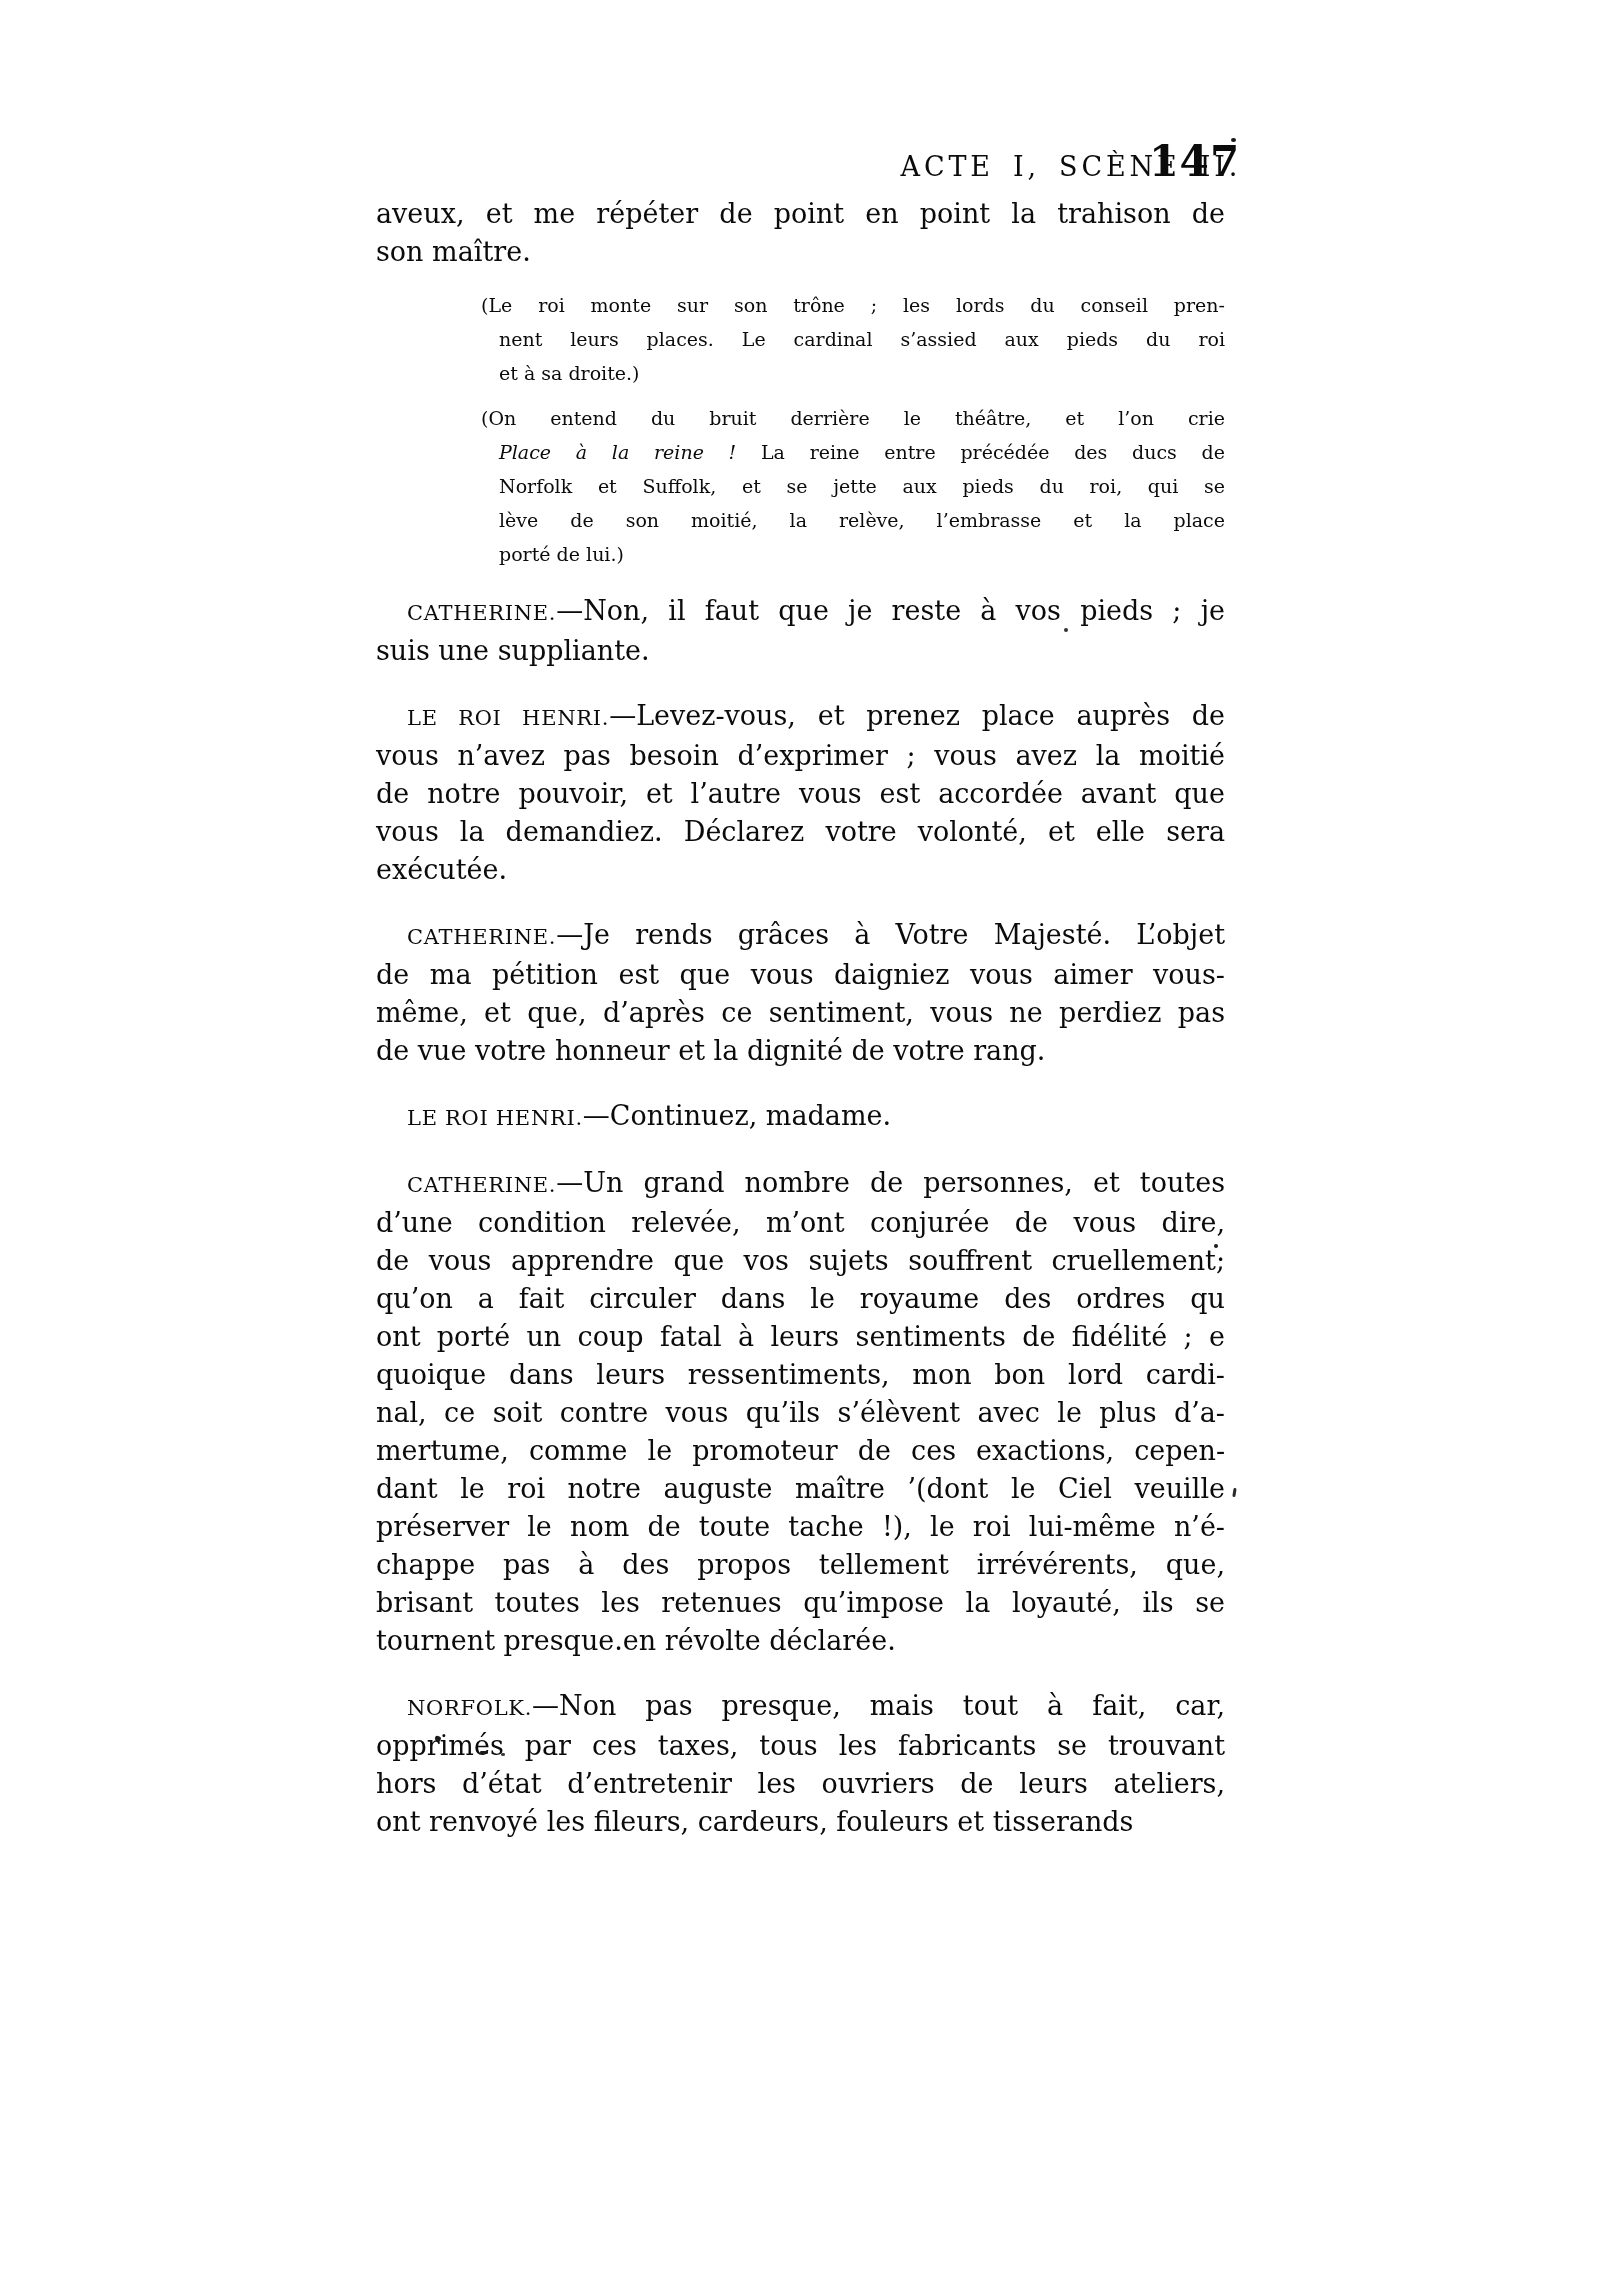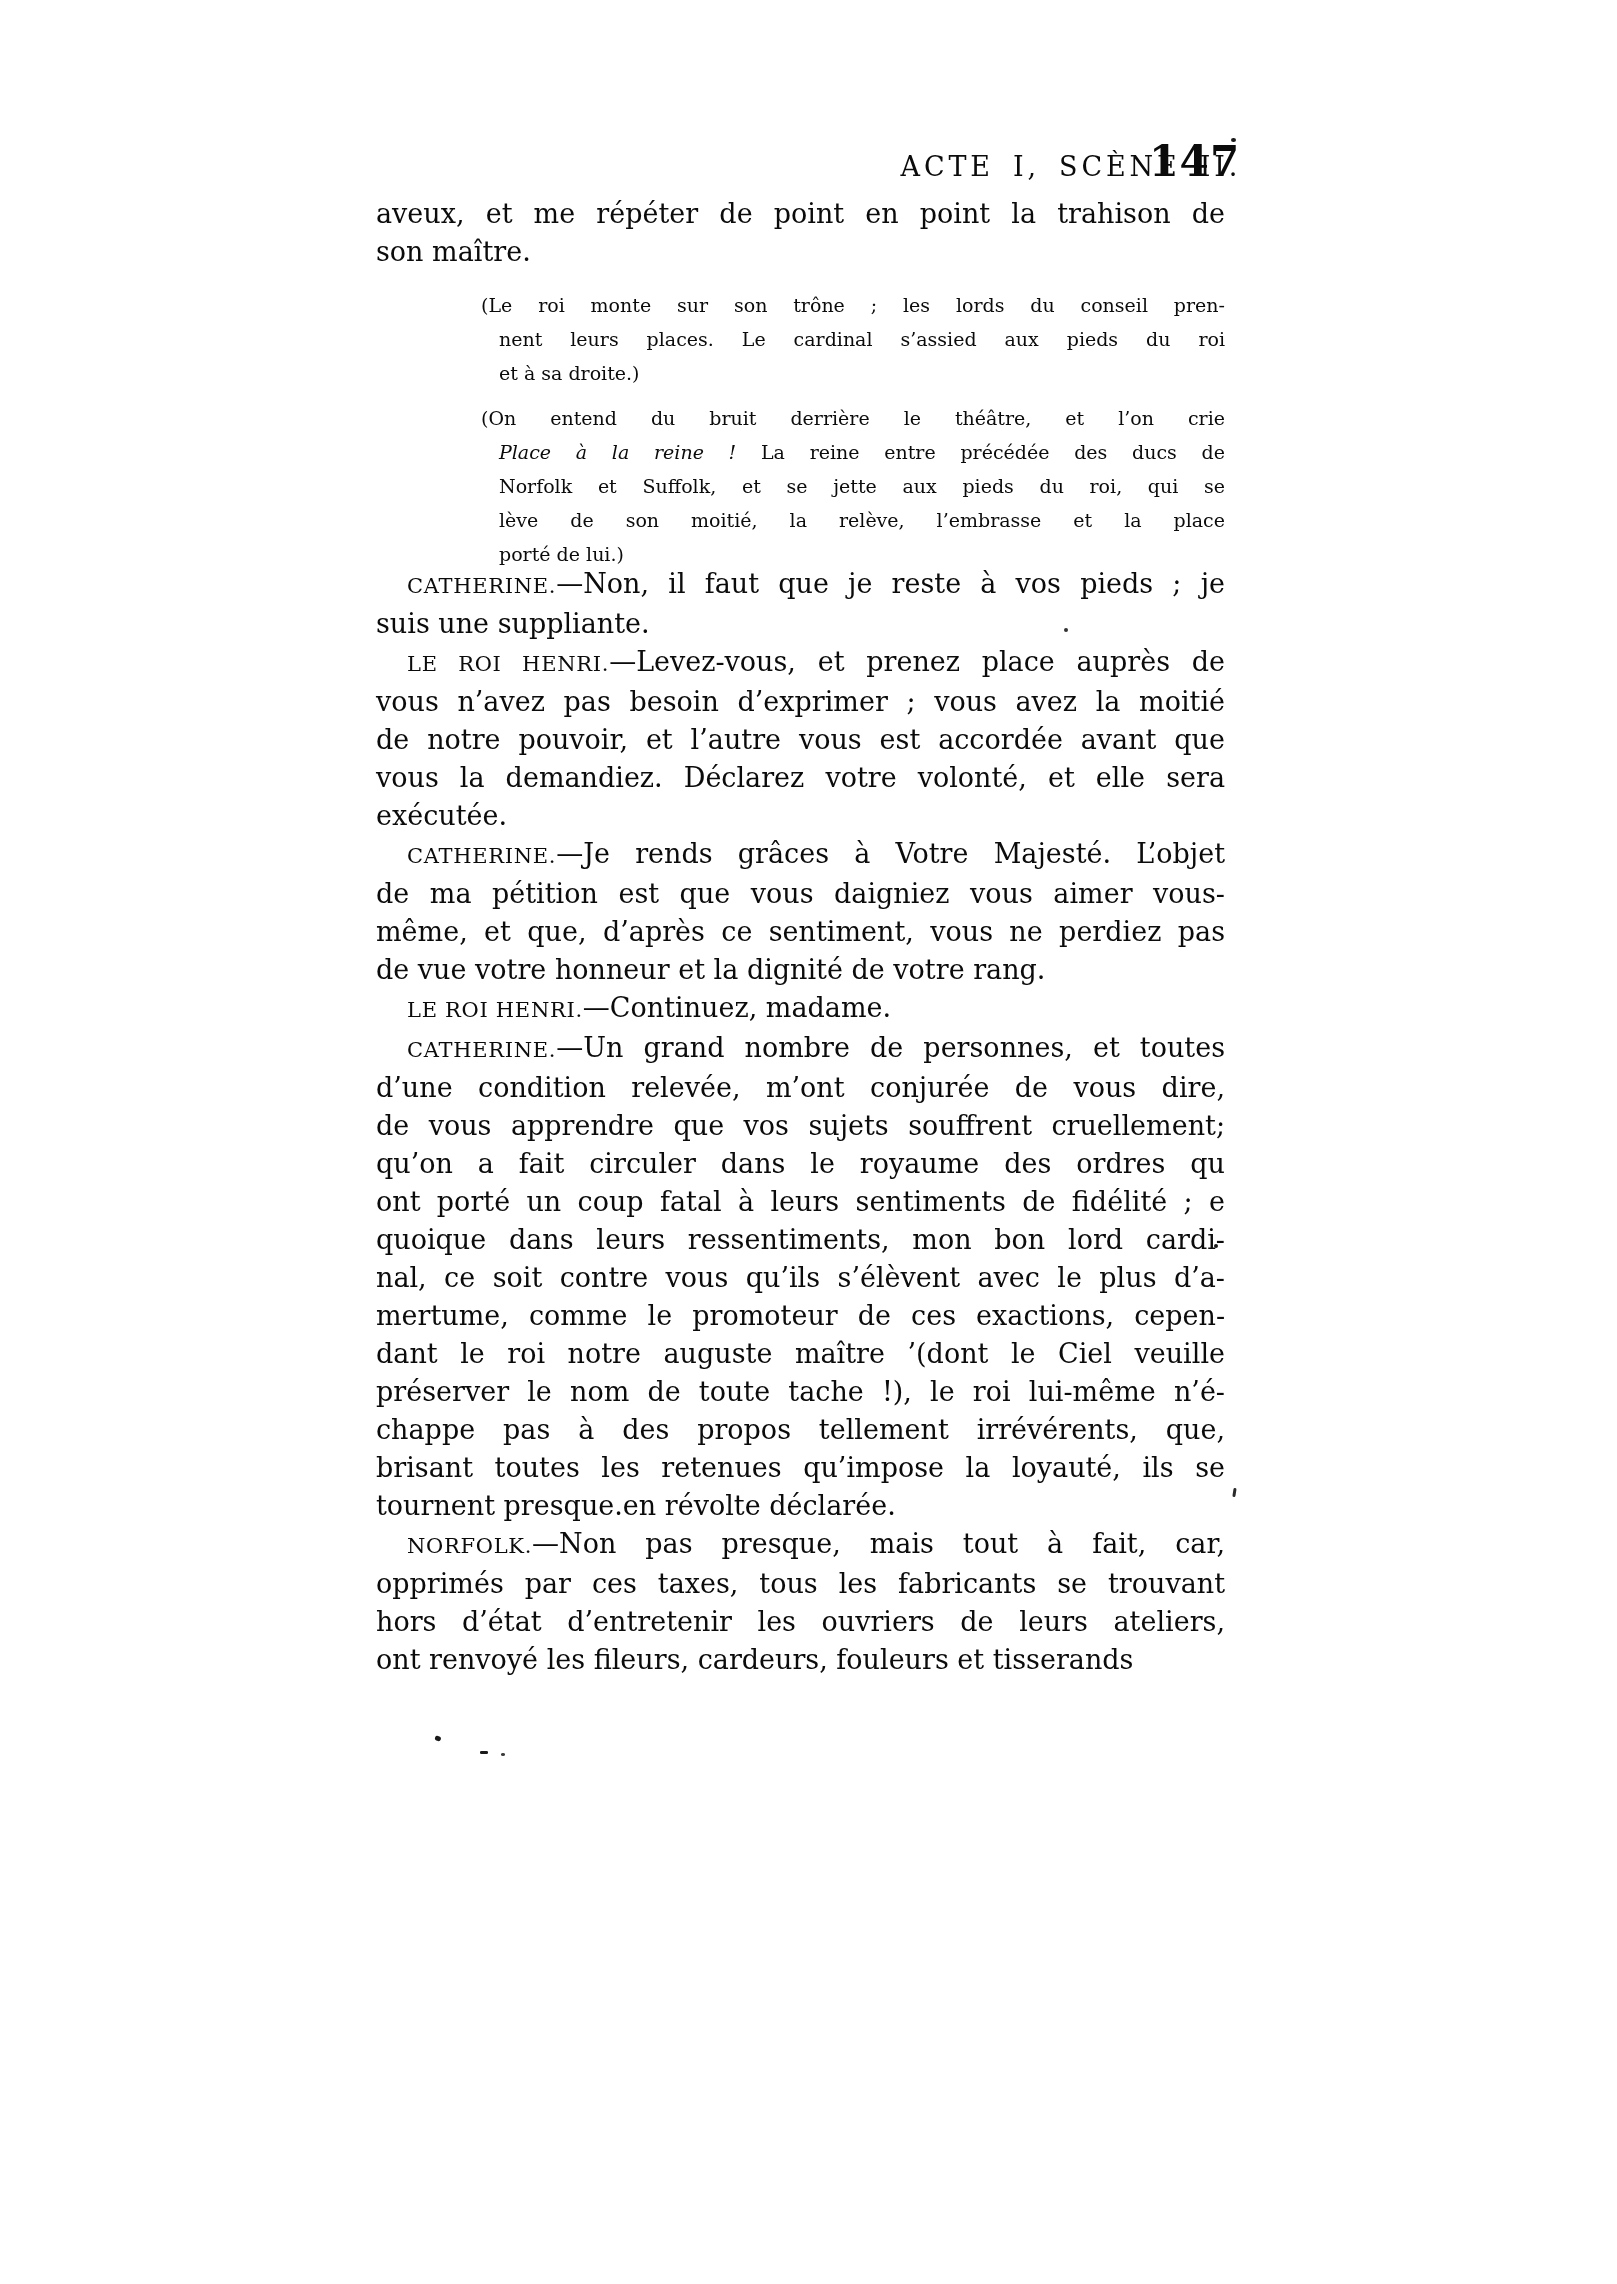--- a/index.html
+++ b/index.html
@@ -68,21 +68,21 @@
     left: 105px;            
   }
   .block.stage .line {
     font-size: 19px;
     line-height: 34px;
   }
   .block.stage .line.cont { padding-left: 18px; }  
 
   .line { text-align: left; }
   .line.just { text-align: justify; text-align-last: justify; }
-  .line.ind  { text-indent: 31px; }                
+  .line.ind  { text-indent: 31px; margin-top: 27px; }                
 
   .speaker {
     font-size: 21px;        
     letter-spacing: 0.7px;
   }
   .italic { font-style: italic; }
 
   
   .speck { position: absolute; background: #1a1a1a; border-radius: 50%; }
   #speck-1 { left: 435px;  top: 1736px; width: 5.9px;  height: 4.6px;  transform: rotate(20deg); }

